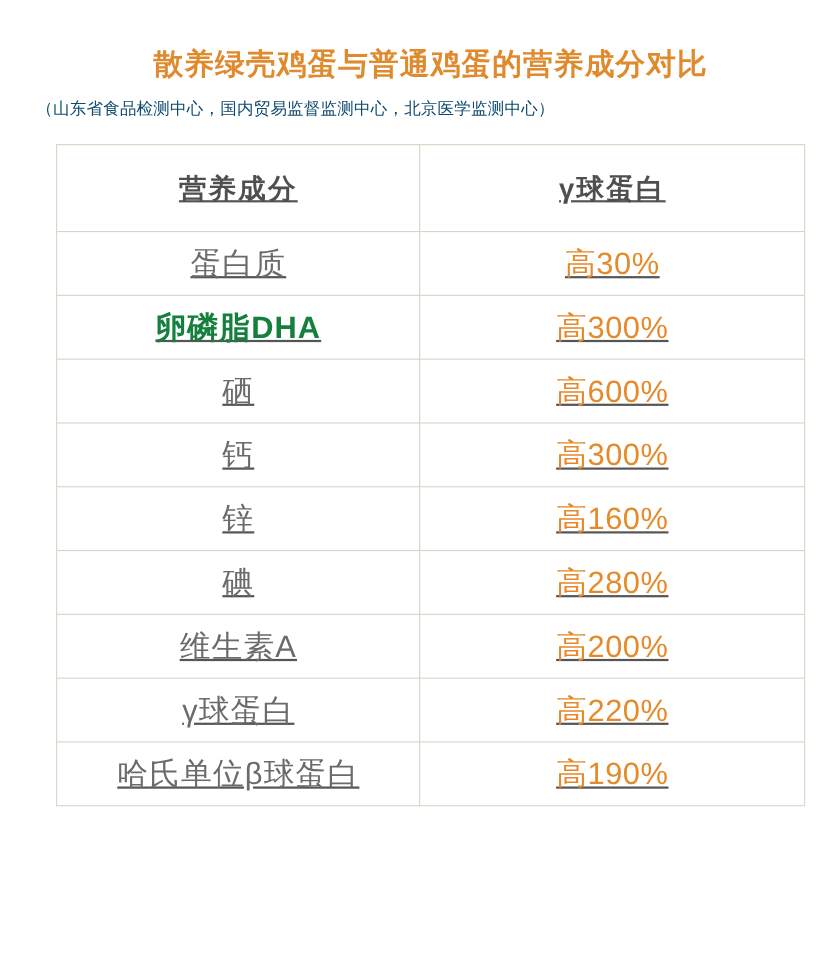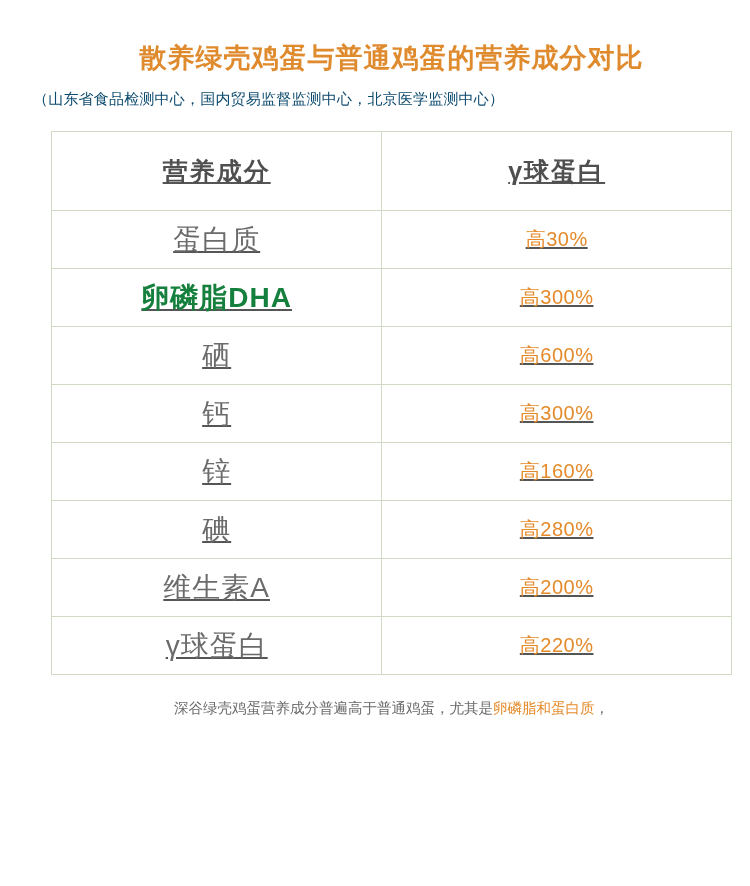--- a/index.html
+++ b/index.html
@@ -70,21 +70,21 @@
   td.name {
     font-size: 28px;
     color: #6b6b6b;
     letter-spacing: 1px;
   }
   td.name.highlight {
     color: #15803d;
     font-weight: bold;
   }
   td.value {
-    font-size: 20px;
+    font-size: 28px;
     color: #e58a2a;
     letter-spacing: 0.5px;
   }
   .footnote {
     margin: 20px 22px 0 22px;
     text-align: center;
     font-size: 14.5px;
     line-height: 26px;
     color: #6b6b6b;
   }
@@ -137,21 +137,24 @@
           <td class="value">高280%</td>
         </tr>
         <tr>
           <td class="col-left name">维生素A</td>
           <td class="value">高200%</td>
         </tr>
         <tr>
           <td class="col-left name">γ球蛋白</td>
           <td class="value">高220%</td>
         </tr>
+        <tr>
+          <td class="col-left name">哈氏单位β球蛋白</td>
+          <td class="value">高190%</td>
+        </tr>
       </tbody>
     </table>
   </div>
 
   <div class="footnote">
-    <span class="line"><span>深谷绿壳鸡蛋营养成分普遍高于普通鸡蛋，尤其是</span><span class="em">卵磷脂和蛋白质</span><span>，</span></span>
   </div>
 
 </div>
 
 </body></html>

